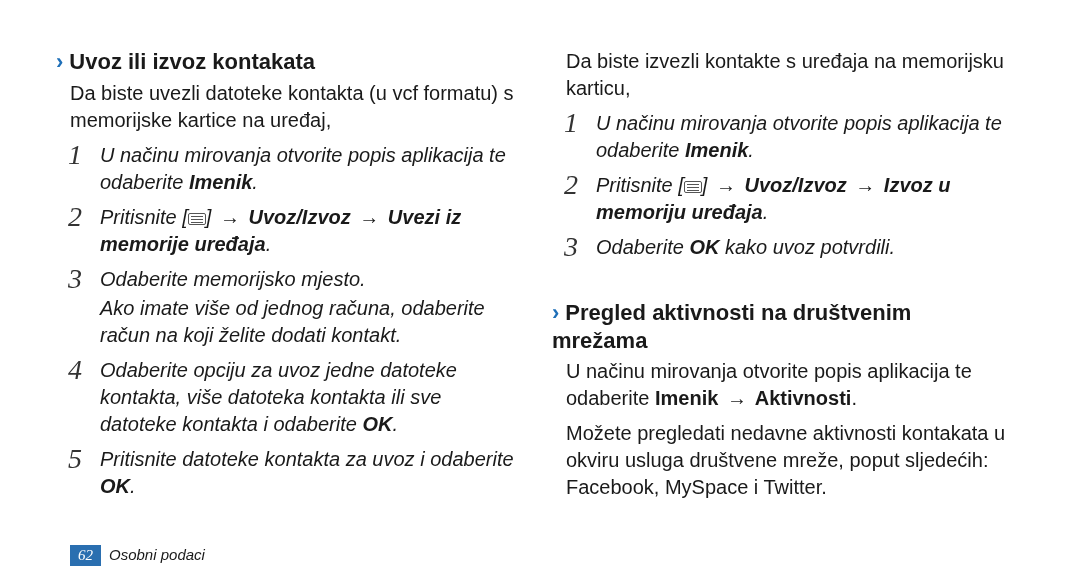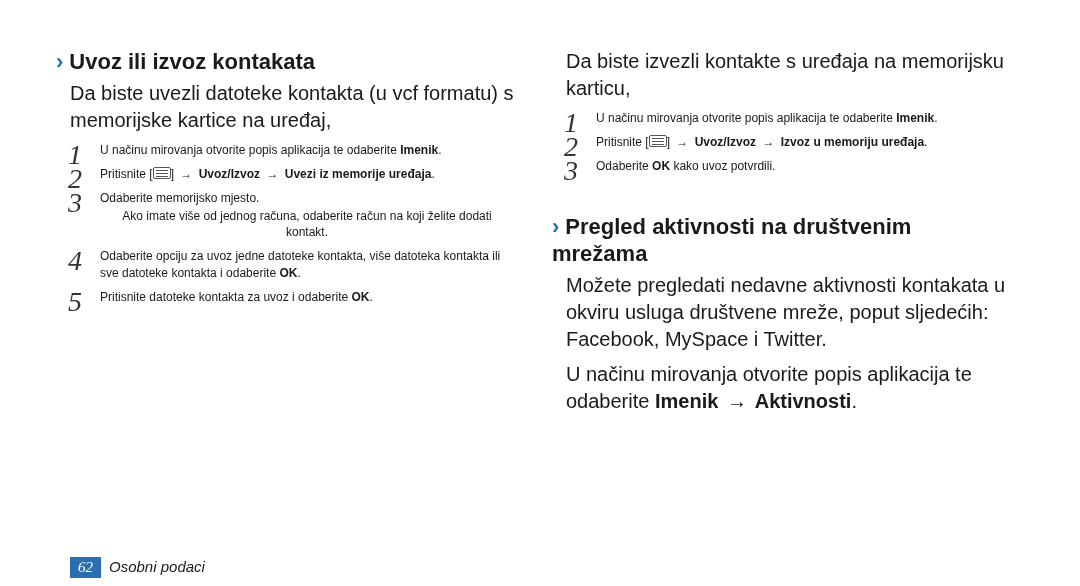--- a/index.html
+++ b/index.html
@@ -35,38 +35,38 @@
       margin-bottom: 8px;
     }
     ol.steps {
       list-style: none;
       counter-reset: step;
     }
     ol.steps > li {
       counter-increment: step;
       position: relative;
       padding-left: 30px;
-      font-size: 12px;
+      font-size: 20px;
       line-height: 1.35;
       margin-bottom: 8px;
+      font-style: italic;
     }
     ol.steps > li::before {
       content: counter(step);
       position: absolute;
       left: -2px;
       top: -6px;
       font-family: Georgia, 'Times New Roman', serif;
       font-style: italic;
       font-size: 28px;
       color: #333;
     }
     .sub {
       display: block;
       margin-top: 2px;
-      text-align: center;
     }
     .bold { font-weight: bold; }
     .menu-icon {
       display: inline-block;
       width: 18px;
       height: 12px;
       border: 1px solid #555;
       border-radius: 2px;
       vertical-align: -1px;
       position: relative;
@@ -75,21 +75,21 @@
       content: "";
       position: absolute;
       left: 2px; right: 2px; top: 2px;
       height: 1px;
       background: #555;
       box-shadow: 0 3px 0 #555, 0 6px 0 #555;
     }
     .arrow { display: inline-block; padding: 0 3px; }
     .footer {
       position: absolute;
-      bottom: 8px;
+      bottom: 20px;
       left: 70px;
       font-size: 15px;
     }
     .footer .page-num {
       display: inline-block;
       background: #2a6fb0;
       color: #fff;
       padding: 2px 8px;
       font-style: italic;
       font-family: Georgia, serif;
@@ -140,23 +140,23 @@
       </li>
       <li>
         <span>Odaberite </span><span class="bold">OK</span><span> kako uvoz potvrdili.</span>
       </li>
     </ol>
 
     <div class="section2">
       <h2>
         <span class="chevron">›</span><span class="title-text">Pregled aktivnosti na društvenim mrežama</span>
       </h2>
-      <p class="intro">Možete pregledati nedavne aktivnosti kontakata u okviru usluga društvene mreže, poput sljedećih: Facebook, MySpace i Twitter.</p>
       <p class="intro">
         <span>U načinu mirovanja otvorite popis aplikacija te odaberite </span><span class="bold">Imenik </span><span class="arrow bold">→</span><span class="bold"> Aktivnosti</span><span>.</span>
       </p>
+      <p class="intro">Možete pregledati nedavne aktivnosti kontakata u okviru usluga društvene mreže, poput sljedećih: Facebook, MySpace i Twitter.</p>
     </div>
   </div>
 </div>
 
 <div class="footer">
   <span class="page-num">62</span><span class="section-name">Osobni podaci</span>
 </div>
 
 </body></html>

